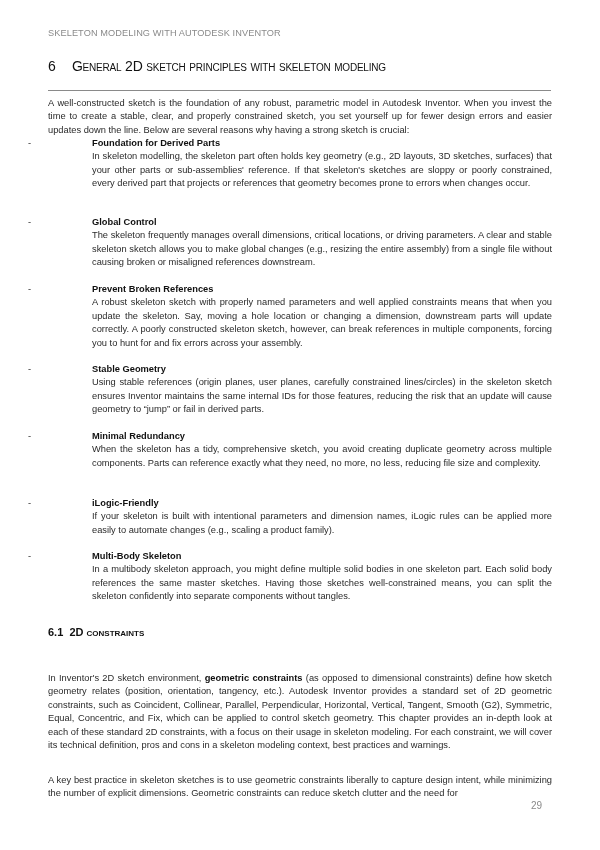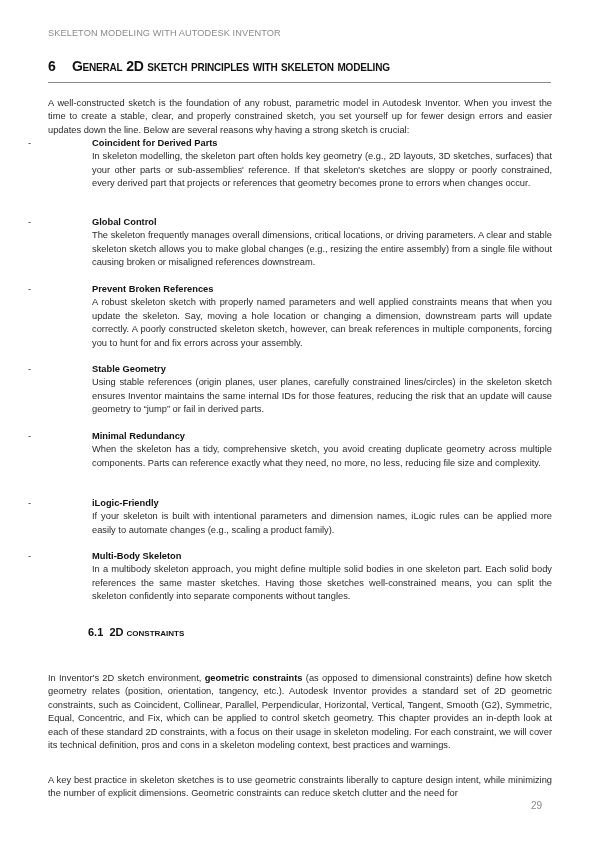--- a/index.html
+++ b/index.html
@@ -1,49 +1,49 @@
 <!DOCTYPE html>
 <html><head>
   <meta charset="utf-8">
   <style>
     html, body { margin: 0; padding: 0; background: #ffffff; }
     body { width: 600px; height: 850px; position: relative; overflow: hidden;
       font-family: "Liberation Sans", "DejaVu Sans", sans-serif; color: #222; }
     .page { position: absolute; left: 0; top: 0; width: 600px; height: 849px; background: #fff; }
     .running-header { position: absolute; left: 48px; top: 28px; font-size: 9.2px; color: #8a8a8a; letter-spacing: 0.1px; }
-    .h1 { position: absolute; left: 48px; top: 58px; width: 503px; font-weight: bold; color: #111;
-      border-bottom: 1px solid #8a8a8a; padding-bottom: 8px; font-size: 14px; white-space: nowrap; }
+    .h1 { position: absolute; left: 48px; top: 58px; width: 503px; font-weight: normal; color: #111;
+      border-bottom: 1px solid #8a8a8a; padding-bottom: 16px; font-size: 14px; white-space: nowrap; }
     .h1 .num { display: inline-block; width: 20px; }
     .h1 .t { font-variant: small-caps; letter-spacing: -0.2px; }
     .text { position: absolute; left: 48px; width: 504px; font-size: 9.3px; line-height: 13.4px; text-align: justify; color: #2a2a2a; margin-top: 9px; }
     .item { position: absolute; left: 64px; width: 488px; font-size: 9.3px; line-height: 13.4px; color: #2a2a2a; }
     .item .dash { position: absolute; left: -36px; top: 0; }
     .item .title { font-weight: bold; color: #111; display: block; margin-left: 28px; }
     .item .body { display: block; margin-left: 28px; text-align: justify; }
-    .h2 { position: absolute; left: 48px; top: 626px; font-weight: bold; font-size: 11px; color: #111; margin-left: 40px; }
+    .h2 { position: absolute; left: 48px; top: 626px; font-weight: bold; font-size: 11px; color: #111; }
     .h2 .t { font-variant: small-caps; }
     .b { font-weight: bold; color: #111; }
     .pagenum { position: absolute; left: 531px; top: 800px; font-size: 10px; color: #8a8a8a; }
   </style>
 </head>
 <body>
 
 <div class="page">
   <div class="running-header">SKELETON MODELING WITH AUTODESK INVENTOR</div>
 
   <div class="h1">
     <span class="num">6</span>
     <span class="t">General 2D sketch principles with skeleton modeling</span>
   </div>
 
   <div class="text" style="top:88px;">A well-constructed sketch is the foundation of any robust, parametric model in Autodesk Inventor. When you invest the time to create a stable, clear, and properly constrained sketch, you set yourself up for fewer design errors and easier updates down the line. Below are several reasons why having a strong sketch is crucial:</div>
 
   <div class="item" style="top:137px;">
     <span class="dash">-</span>
-    <span class="title">Coincident for Derived Parts</span>
+    <span class="title">Foundation for Derived Parts</span>
     <span class="body">In skeleton modelling, the skeleton part often holds key geometry (e.g., 2D layouts, 3D sketches, surfaces) that your other parts or sub-assemblies' reference. If that skeleton's sketches are sloppy or poorly constrained, every derived part that projects or references that geometry becomes prone to errors when changes occur.</span>
   </div>
 
   <div class="item" style="top:216px;">
     <span class="dash">-</span>
     <span class="title">Global Control</span>
     <span class="body">The skeleton frequently manages overall dimensions, critical locations, or driving parameters. A clear and stable skeleton sketch allows you to make global changes (e.g., resizing the entire assembly) from a single file without causing broken or misaligned references downstream.</span>
   </div>
 
   <div class="item" style="top:283px;">

